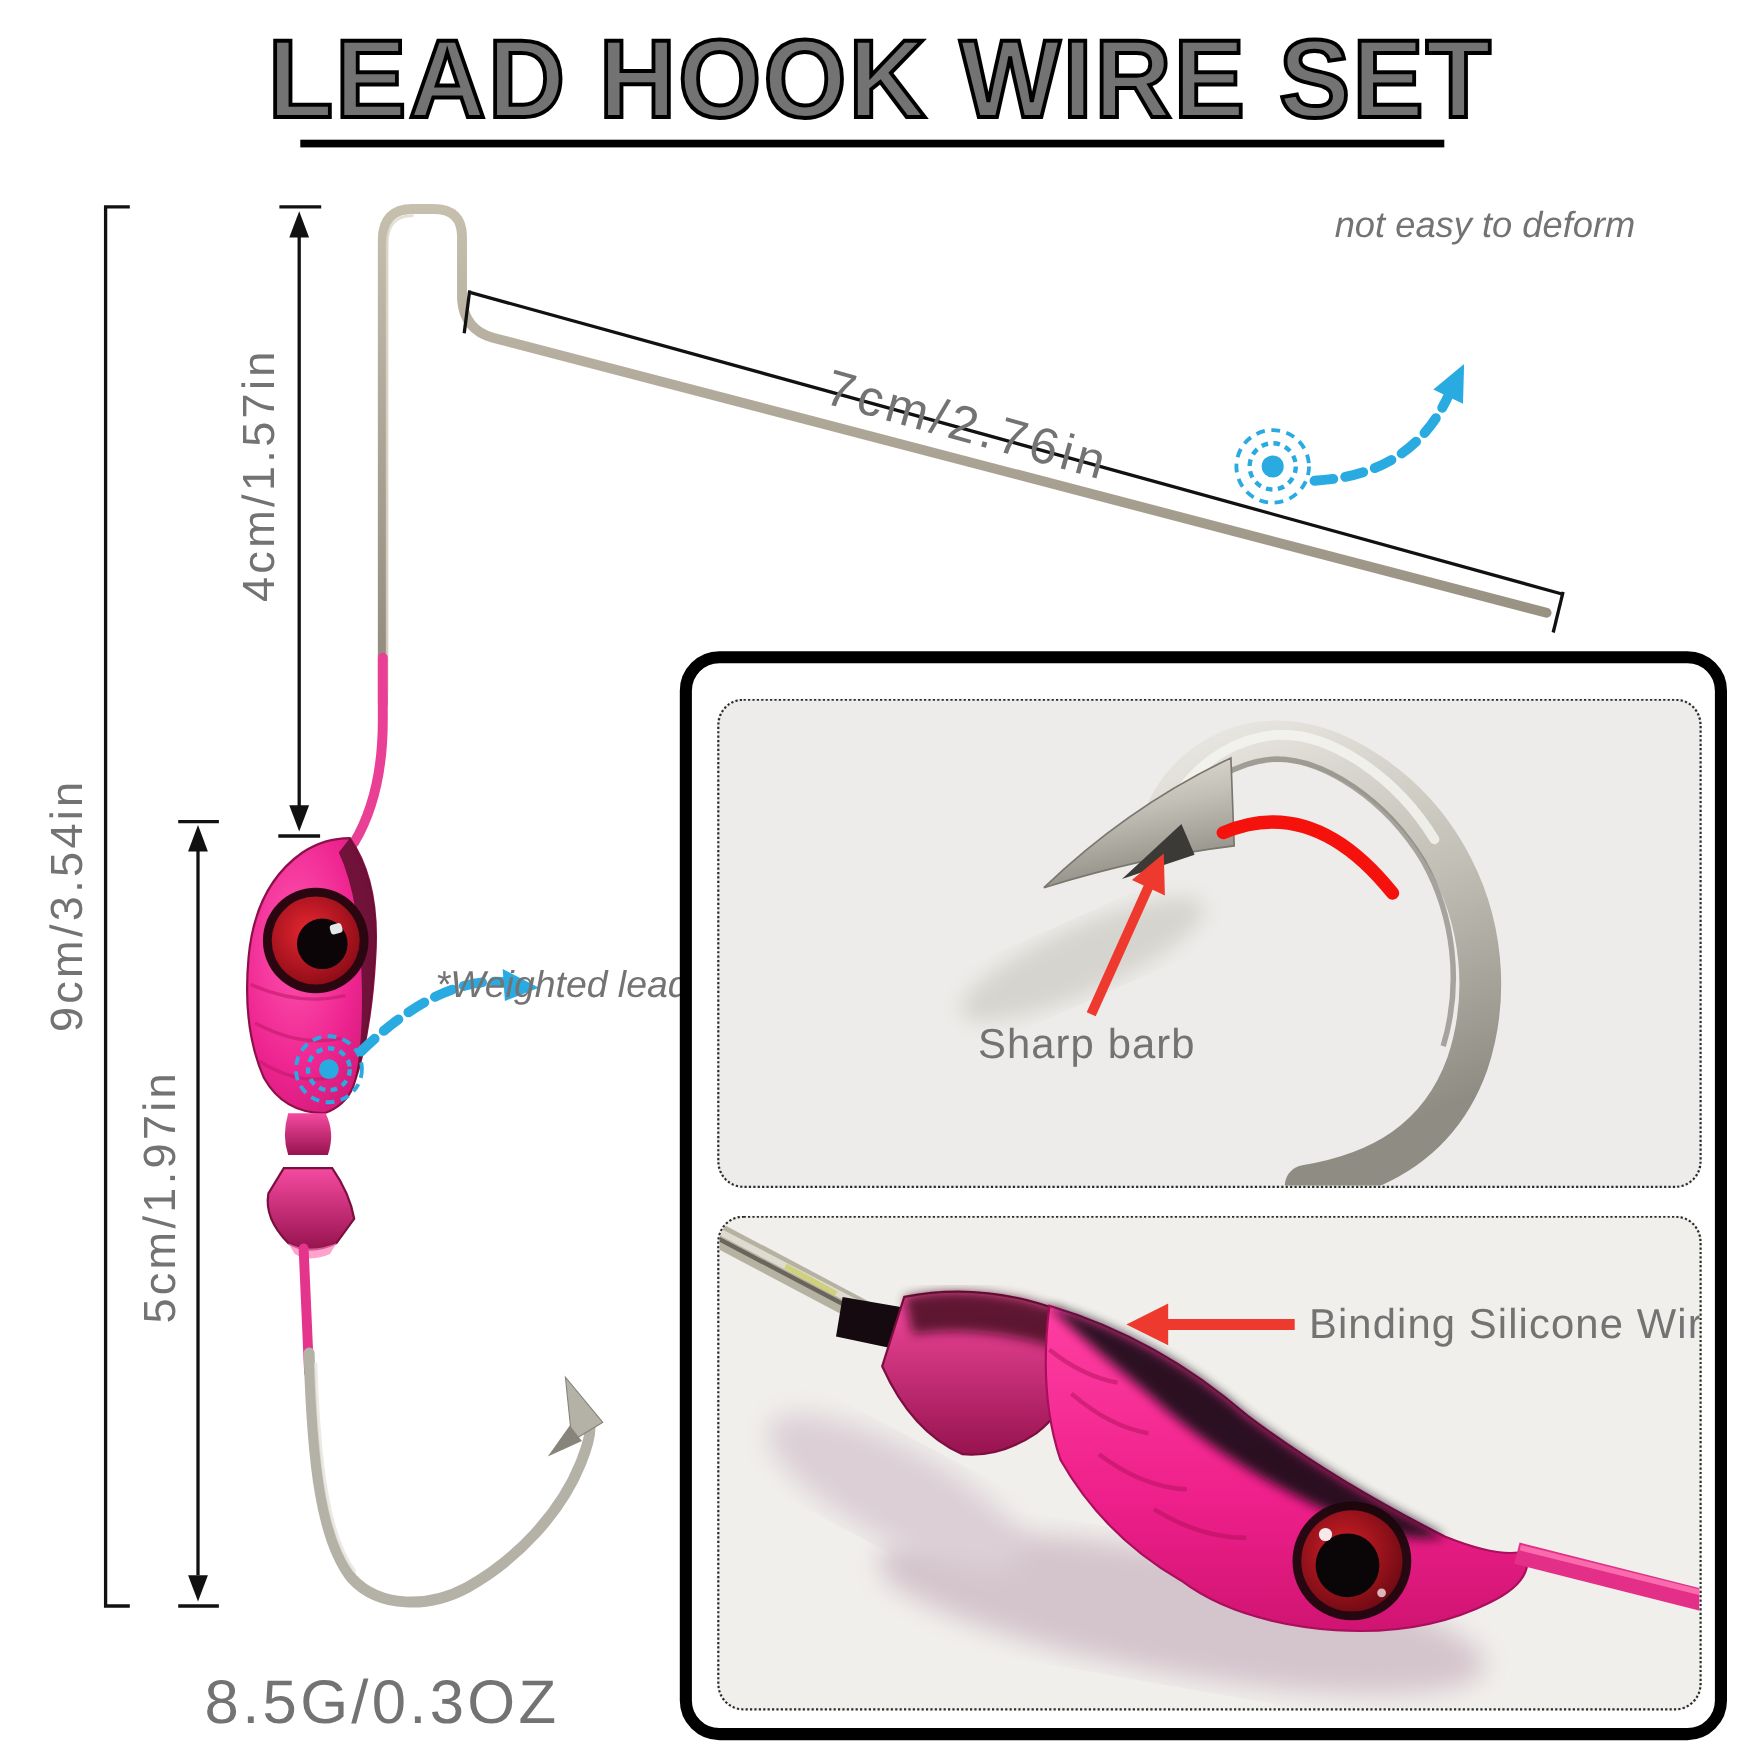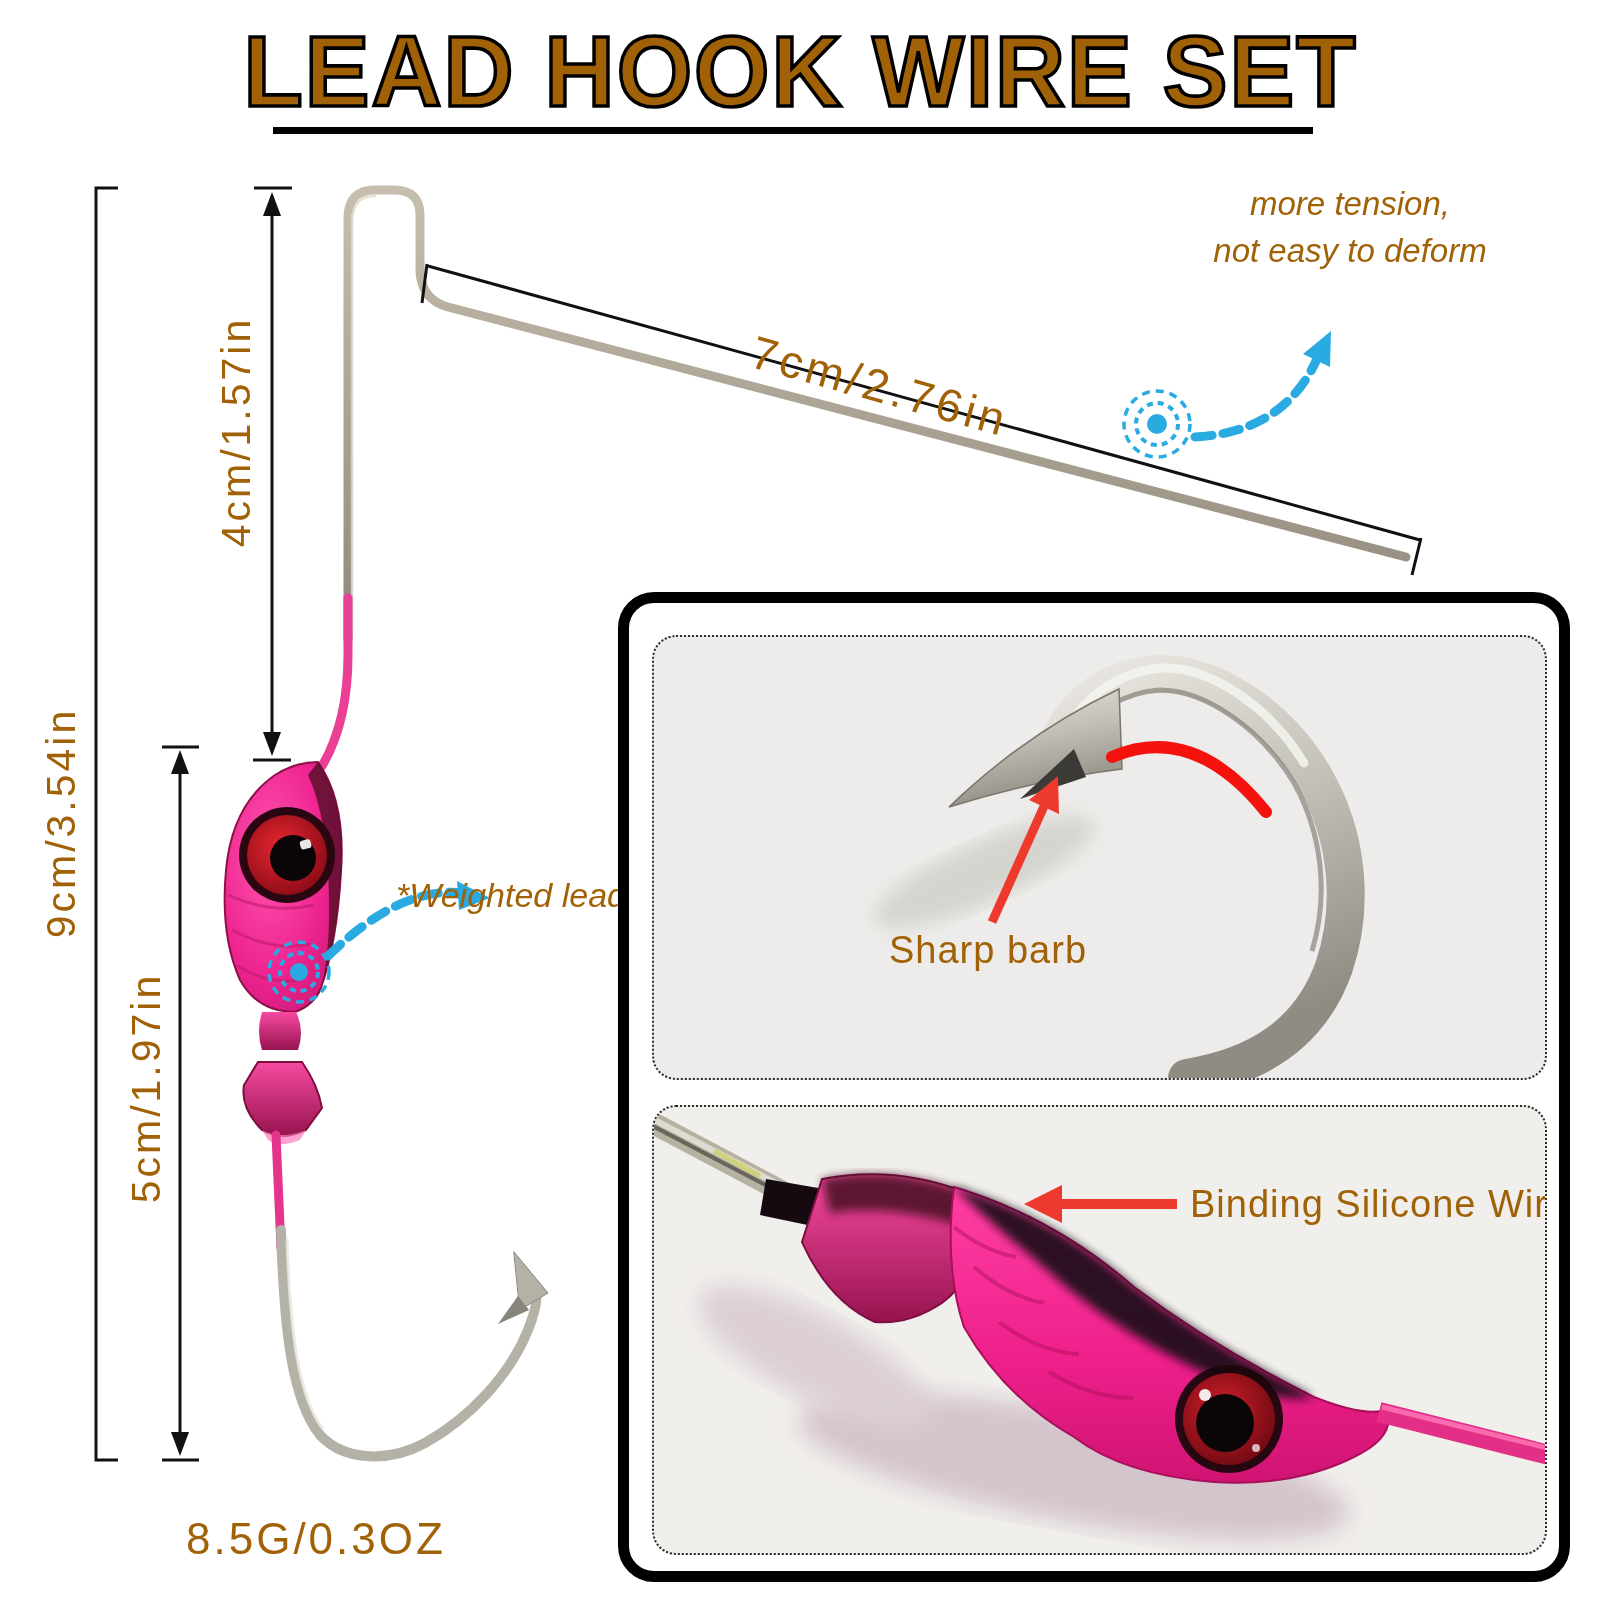--- a/index.html
+++ b/index.html
@@ -1,30 +1,30 @@
 <!DOCTYPE html>
 <html><head>
 <meta charset="utf-8">
 <style>
   html,body{margin:0;padding:0;background:#fff;}
   #stage{position:relative;width:1601px;height:1601px;background:#ffffff;overflow:hidden;
-         font-family:"Liberation Sans",sans-serif;color:#a16207;}
+         font-family:"Liberation Sans",sans-serif;color:#737373;}
   #main-svg{position:absolute;left:0;top:0;pointer-events:none;}
   .abs{position:absolute;}
   #page-title{left:0;right:0;top:16px;text-align:center;font-size:97px;font-weight:700;
               letter-spacing:2px;-webkit-text-stroke:3.5px #000;transform:scaleY(1.04);}
   #title-underline{left:273px;top:127px;width:1040px;height:7px;background:#000;}
   .dim-label{font-size:41px;letter-spacing:3px;white-space:nowrap;}
   .rot-ccw{transform:translate(-50%,-50%) rotate(-90deg);}
   #dim-arm-label{left:880px;top:386px;font-size:46px;letter-spacing:4px;white-space:nowrap;
                  transform:translate(-50%,-50%) rotate(15.4deg);}
   #material-note{left:1135px;top:180px;width:430px;text-align:center;font-style:italic;
                  font-size:33px;line-height:47px;}
   #weighted-lead-label{left:396px;top:876px;font-style:italic;font-size:34px;white-space:nowrap;}
-  #weight-label{left:186px;top:1514px;font-size:44px;letter-spacing:3px;white-space:nowrap;}
+  #weight-label{left:186px;top:1514px;font-size:56px;letter-spacing:3px;white-space:nowrap;}
   #inset-container{left:618px;top:592px;width:952px;height:990px;border:11px solid #000;
                    border-radius:36px;background:#fff;box-sizing:border-box;}
   .inset-panel{position:absolute;border:2px dotted #2b2b2b;border-radius:24px;overflow:hidden;text-align:center;}
   #panel-barb{left:23px;top:32px;width:891px;height:441px;background:#edecea;}
   #panel-binding{left:23px;top:502px;width:891px;height:446px;background:#f1efec;}
   .photo-svg{position:absolute;left:0;top:0;}
   #sharp-barb-label{left:235px;top:292px;font-size:38px;letter-spacing:1px;white-space:nowrap;}
   #binding-label{left:536px;top:76px;font-size:38px;letter-spacing:1px;white-space:nowrap;}
 </style>
 </head>
@@ -130,21 +130,20 @@
     <g>
       <path d="M 328 956 Q 400 886 462 893" fill="none" stroke="#29abe2" stroke-width="9" stroke-dasharray="17 11" stroke-linecap="round"></path>
       <polygon points="490,898 459,910 457,881" fill="#29abe2"></polygon>
     </g>
   </svg>
 
   <div class="abs" id="page-title">LEAD HOOK WIRE SET</div>
   <div class="abs" id="title-underline"></div>
 
   <div class="abs" id="material-note">
-    <div>more tension,</div>
     <div>not easy to deform</div>
   </div>
 
   <div class="abs" id="dim-arm-label">7cm/2.76in</div>
   <div class="abs dim-label rot-ccw" style="left:236px;top:432px;">4cm/1.57in</div>
   <div class="abs dim-label rot-ccw" style="left:61px;top:823px;">9cm/3.54in</div>
   <div class="abs dim-label rot-ccw" style="left:146px;top:1088px;">5cm/1.97in</div>
 
   <div class="abs" id="weighted-lead-label">*Weighted lead</div>
   <div class="abs" id="weight-label">8.5G/0.3OZ</div>

